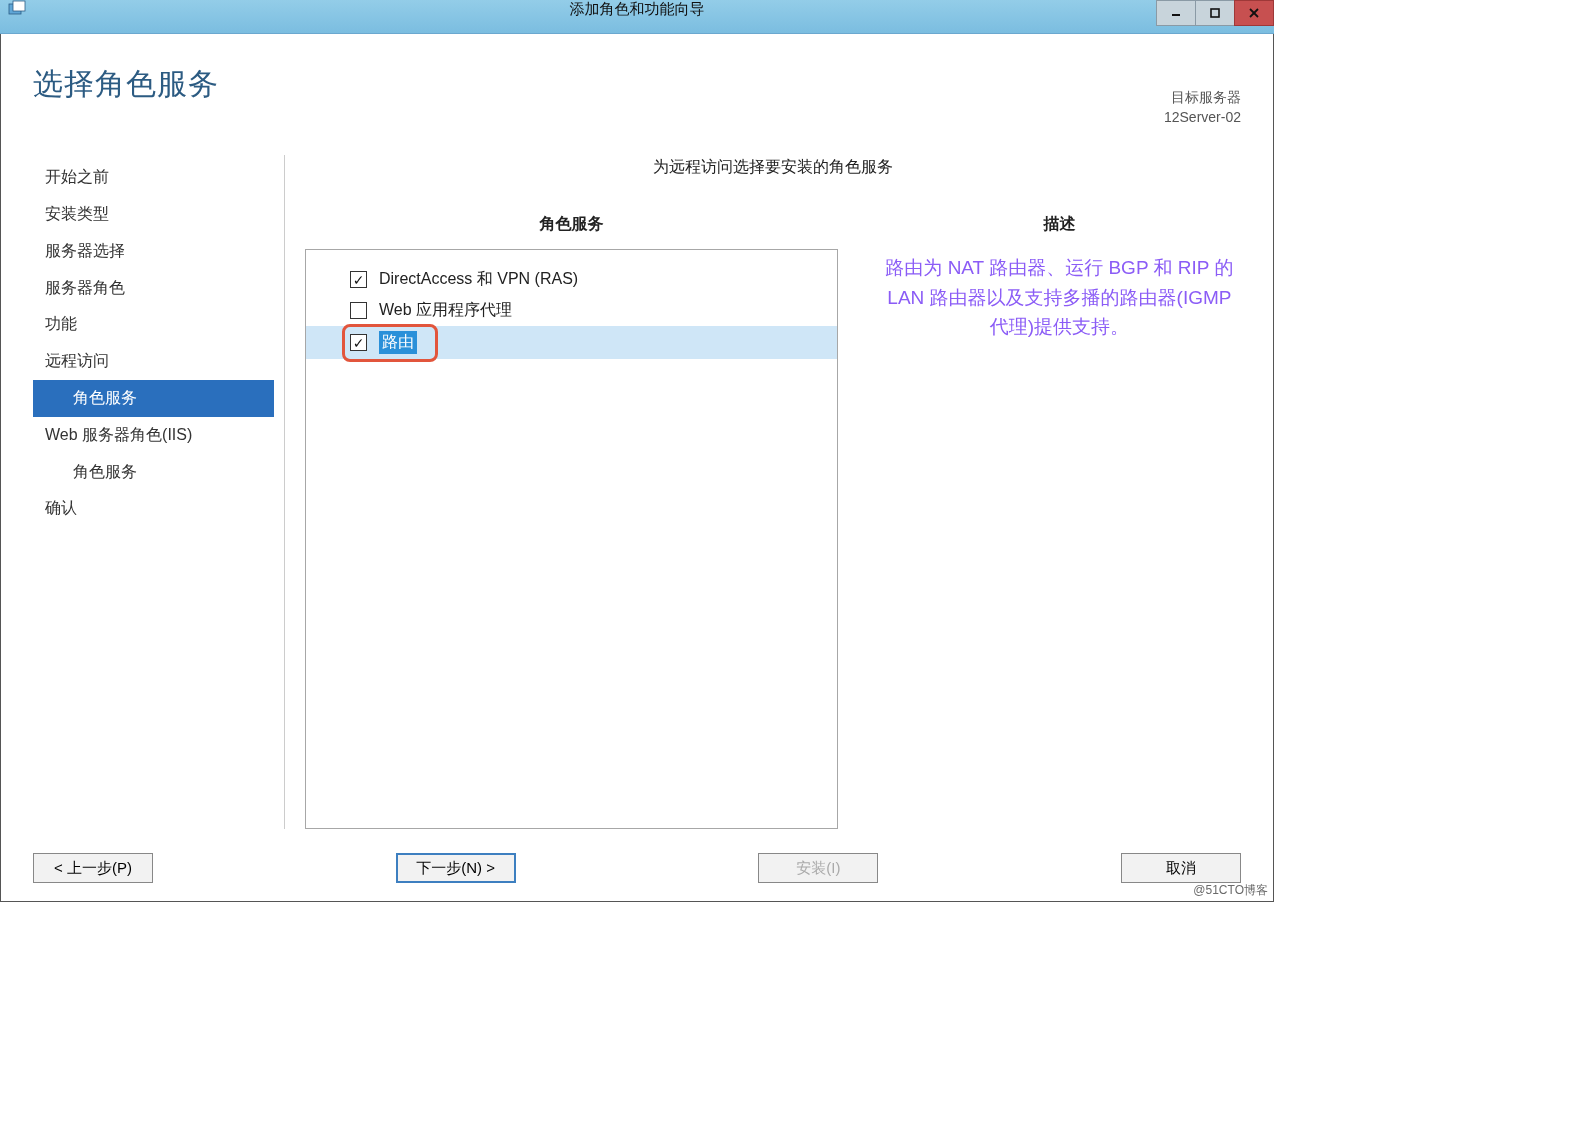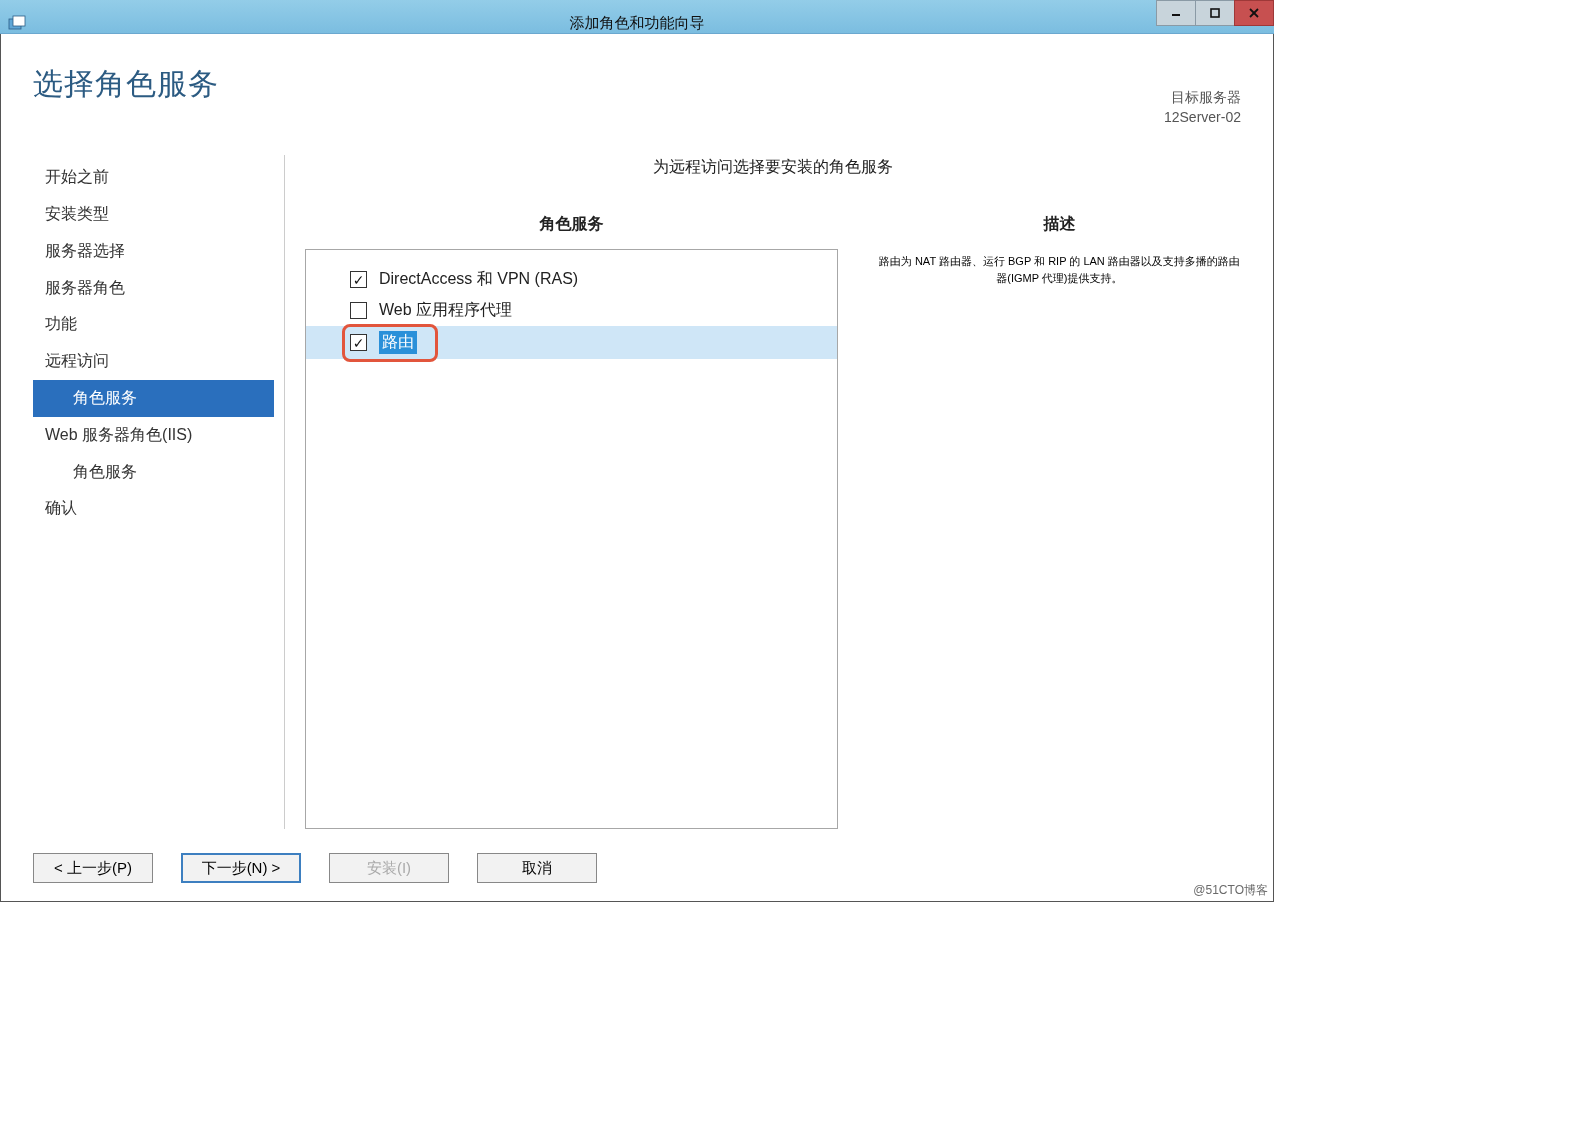--- a/index.html
+++ b/index.html
@@ -9,21 +9,21 @@
       width: 1274px;
       height: 903px;
       position: relative;
       overflow: hidden;
     }
     .titlebar {
       height: 34px;
       background: #85c1e9;
       background: linear-gradient(to bottom, #93cde8, #7bbde0);
       display: flex;
-      align-items: flex-end;
+      align-items: flex-start;
       position: relative;
       border-bottom: 1px solid #6ba8cf;
     }
     .titlebar-icon {
       width: 18px; height: 18px;
       margin-left: 8px;
       display: inline-flex;
       align-items: center;
     }
     .titlebar-icon svg { width: 18px; height: 18px; }
@@ -154,25 +154,25 @@
       width: 96px;
       height: 38px;
       pointer-events: none;
       z-index: 1;
     }
     .item-label.hilite {
       background: #2a90d9;
       color: #fff;
       padding: 1px 3px;
     }
-    .desc-text { font-size: 11px; color: #000000; line-height: 1.55; margin-top: 18px; }
+    .desc-text { font-size: 19px; color: #8b5cf6; line-height: 1.55; margin-top: 18px; }
     .footer {
       display: flex;
-      justify-content: flex-start;
-      gap: 28px;
+      justify-content: space-between;
+      gap: 10px;
       margin-top: 18px;
       padding-top: 6px;
     }
     .btn {
       min-width: 120px;
       height: 30px;
       border: 1px solid #888;
       background: #f2f2f2;
       font-size: 15px;
       font-family: inherit;

